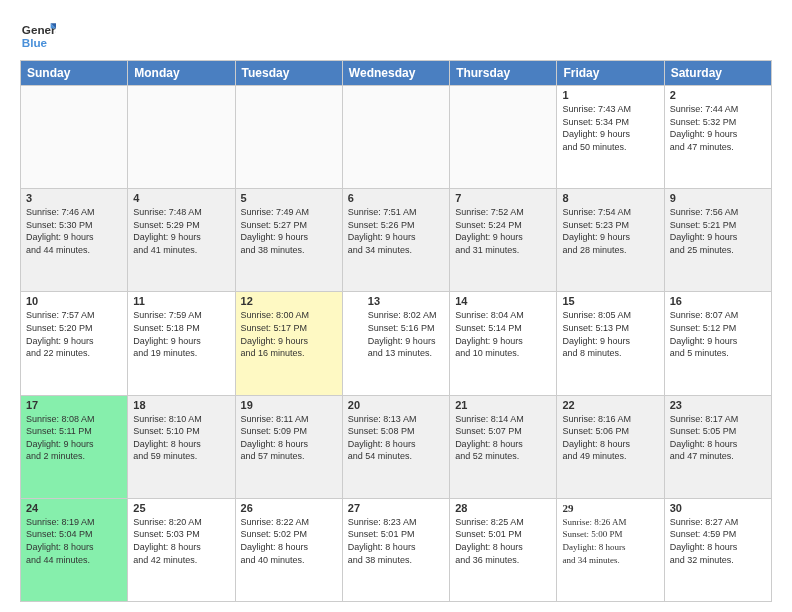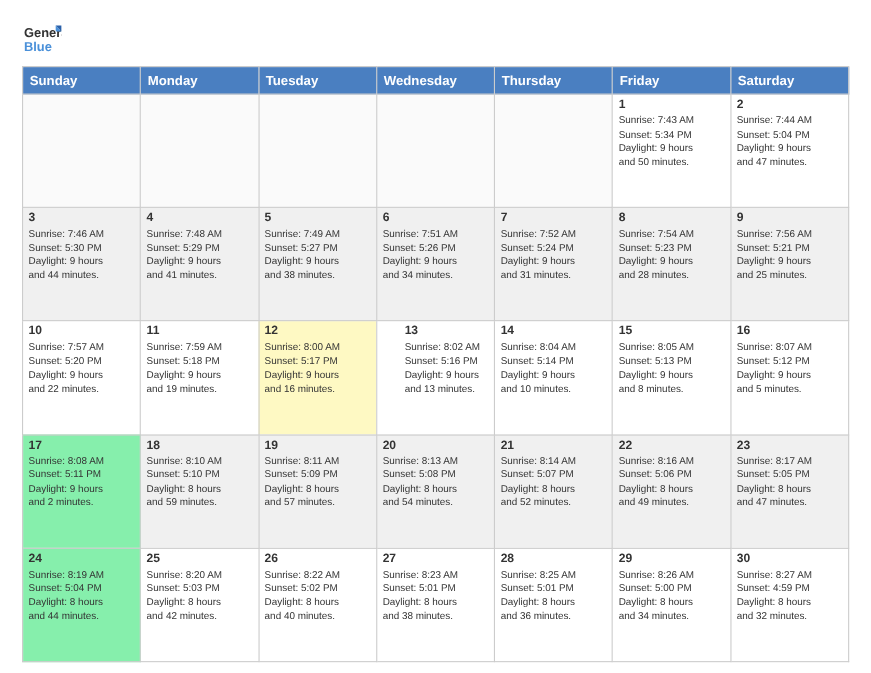--- a/index.html
+++ b/index.html
@@ -130,21 +130,21 @@
           <td style="background: rgb(255, 255, 255);">
             <span class="day-num">1</span>
             <div class="day-info" style="white-space: pre-line;">Sunrise: 7:43 AM
 Sunset: 5:34 PM
 Daylight: 9 hours
 and 50 minutes.</div>
           </td>
           <td style="background: rgb(255, 255, 255);">
             <span class="day-num">2</span>
             <div class="day-info" style="white-space: pre-line;">Sunrise: 7:44 AM
-Sunset: 5:04 PM
+Sunset: 5:32 PM
 Daylight: 9 hours
 and 47 minutes.</div>
           </td>
         </tr>
         <tr>
           <td style="background: rgb(240, 240, 240);">
             <span class="day-num">3</span>
             <div class="day-info" style="white-space: pre-line;">Sunrise: 7:46 AM
 Sunset: 5:30 PM
 Daylight: 9 hours
@@ -324,21 +324,21 @@
 Daylight: 8 hours
 and 38 minutes.</div>
           </td>
           <td style="background: rgb(255, 255, 255);">
             <span class="day-num">28</span>
             <div class="day-info" style="white-space: pre-line;">Sunrise: 8:25 AM
 Sunset: 5:01 PM
 Daylight: 8 hours
 and 36 minutes.</div>
           </td>
-          <td style="background: rgb(255, 255, 255);">
+          <td style="background: rgb(255, 255, 255); font-family: Liberation Serif, serif;">
             <span class="day-num">29</span>
             <div class="day-info" style="white-space: pre-line;">Sunrise: 8:26 AM
 Sunset: 5:00 PM
 Daylight: 8 hours
 and 34 minutes.</div>
           </td>
           <td style="background: rgb(255, 255, 255);">
             <span class="day-num">30</span>
             <div class="day-info" style="white-space: pre-line;">Sunrise: 8:27 AM
 Sunset: 4:59 PM

